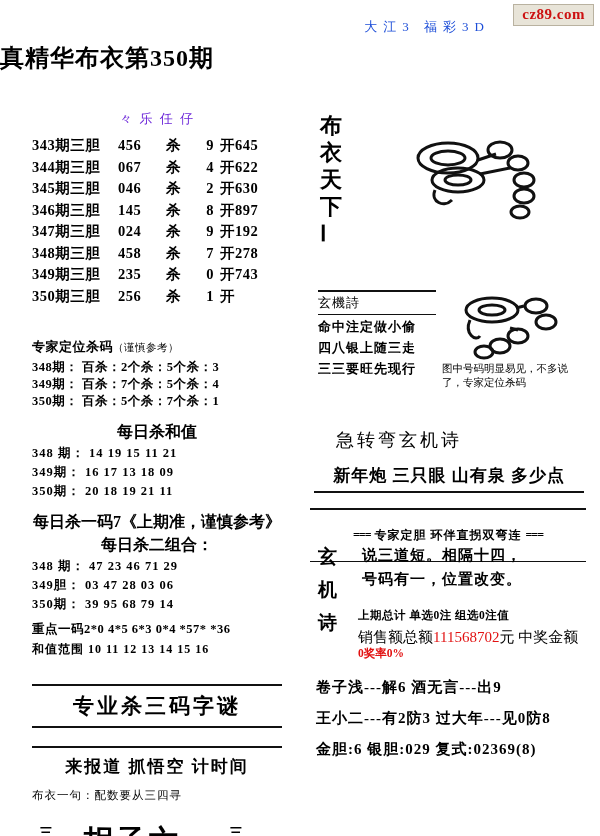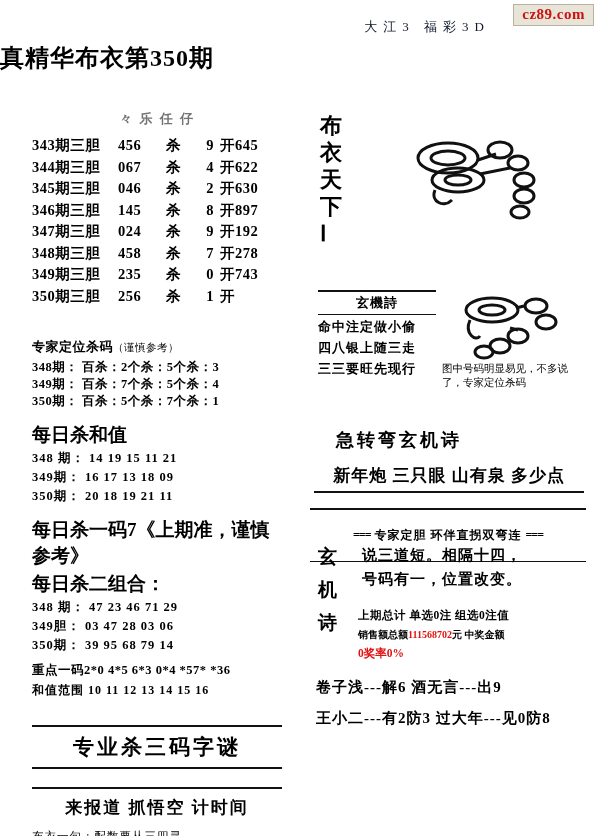--- a/index.html
+++ b/index.html
@@ -20,38 +20,38 @@
     border:1px solid #b9b2a0;
     padding:1px 8px 2px 8px;
     font-family:"Liberation Serif", serif;
     font-size:15px;
     color:#cc1111;
     font-weight:bold;
     letter-spacing:0.5px;
   }
   .topfaint {
     position:absolute; right:110px; top:18px;
-    font-size:13px; color:#0f172a; letter-spacing:6px;
+    font-size:13px; color:#1d4ed8; letter-spacing:6px;
     white-space:nowrap;
   }
 
   .maintitle {
     position:absolute; left:0; top:42px; width:600px;
     text-align:left;
     font-size:24px; font-weight:bold;
     letter-spacing:1px;
     font-family:"Liberation Serif", serif;
   }
 
   
   .left { position:absolute; left:32px; top:110px; width:250px; }
 
   .brushline {
     font-size:13px; letter-spacing:2px; text-align:center;
-    color:#737373; font-weight:bold;
+    color:#6d28d9; font-weight:normal;
     font-family:"Liberation Serif", serif;
   }
 
   .histblock { margin-top:8px; }
   .hrow {
     display:flex; align-items:baseline;
     font-size:14.5px; font-weight:bold;
     letter-spacing:0.5px;
     margin:2.5px 0;
     white-space:nowrap;
@@ -64,21 +64,21 @@
 
   .sectTitle {
     font-size:13px; font-weight:bold; margin-top:32px; margin-bottom:3px;
     letter-spacing:0.5px;
   }
   .sectTitle .small { font-size:10.5px; font-weight:normal; }
   .srow {
     font-size:12.5px; font-weight:bold; margin:0 0; letter-spacing:0.5px;
     white-space:nowrap;
   }
-  .centerLbl { text-align:left; font-size:19px; font-weight:bold; margin-top:12px; margin-bottom:2px;}
+  .centerLbl { text-align:center; font-size:16px; font-weight:bold; margin-top:12px; margin-bottom:2px;}
   .numrow { font-size:12.5px; font-weight:bold; margin:2px 0; letter-spacing:1px; }
 
   .keyrow { font-size:12.5px; font-weight:bold; margin-top:8px; letter-spacing:0.5px; }
   .range { font-size:12px; font-weight:bold; margin-top:3px; letter-spacing:1px; }
 
   .brushbox {
     margin-top:26px;
     font-size:21px; font-weight:bold; letter-spacing:3px;
     text-align:center;
     border-top:2px solid #111; border-bottom:2px solid #111;
@@ -112,32 +112,32 @@
   .vtitle {
     position:absolute; left:20px; top:4px;
     font-size:22px; font-weight:bold; line-height:27px; width:26px;
     font-family:"Liberation Serif", serif;
   }
 
   .blobwrap { position:absolute; left:100px; top:22px; }
 
   .poembox { position:absolute; left:18px; top:182px; width:118px; }
   .poembox .ptitle {
-    font-size:13px; font-weight:bold; text-align:center;
+    font-size:13px; font-weight:normal; text-align:left;
     border-top:2px solid #111; border-bottom:1px solid #111;
     padding:2px 0 2px 0; letter-spacing:1px;
   }
   .poembox .pline { font-size:13px; font-weight:bold; letter-spacing:1px; margin-top:3px; }
 
   .blob2 { position:absolute; left:150px; top:184px; }
   .imgnote { position:absolute; left:142px; top:254px; font-size:10.5px; line-height:14px; width:140px; }
 
   .turnTitle {
     position:absolute; left:36px; top:320px;
-    font-size:18px; font-weight:bold; letter-spacing:3px;
+    font-size:18px; font-weight:normal; letter-spacing:3px;
   }
   .riddleLine {
     position:absolute; left:14px; top:356px; width:270px;
     font-size:17px; font-weight:bold; letter-spacing:1px;
     border-bottom:2px solid #111; padding-bottom:4px; text-align:center;
   }
   .expertBar {
     position:absolute; left:10px; top:400px; width:276px;
     text-align:center; font-size:12px; font-weight:bold;
     letter-spacing:1px;
@@ -147,21 +147,21 @@
   .barDeco { letter-spacing:-1px; }
 
   .xuanji {
     position:absolute; left:18px; top:432px;
     font-size:19px; font-weight:bold; line-height:33px; width:24px;
   }
   .mainPoem { position:absolute; left:62px; top:438px; width:220px; }
   .mainPoem .ml { font-size:15px; font-weight:bold; letter-spacing:1px; margin-bottom:5px; }
 
   .statline { position:absolute; left:58px; top:500px; font-size:11.5px; font-weight:bold; letter-spacing:0.5px; }
-  .saleline { position:absolute; left:58px; top:520px; font-size:10px; font-weight:bold; }
+  .saleline { position:absolute; left:58px; top:520px; font-size:15px; font-weight:normal; }
   .saleline .red { color:#e21212; }
   .rateline { position:absolute; left:58px; top:538px; font-size:11.5px; font-weight:bold; }
   .rateline .red { color:#e21212; }
 
   .tail { position:absolute; left:16px; top:570px; width:276px; }
   .tail .tl { font-size:15px; font-weight:bold; letter-spacing:1px; margin-bottom:12px; }
 
   
   svg { display:block; }
 </style>
@@ -339,16 +339,17 @@
     <div class="saleline">
       <span>销售额总额</span><span class="red">111568702</span><span>元  中奖金额</span>
     </div>
     <div class="rateline">
       <span class="red">0奖率0%</span>
     </div>
 
     <div class="tail">
       <div class="tl">卷子浅---解6   酒无言---出9</div>
       <div class="tl">王小二---有2防3   过大年---见0防8</div>
+      <div class="tl">金胆:6  银胆:029  复式:02369(8)</div>
     </div>
   </div>
 
 </div>
 
 </body></html>

